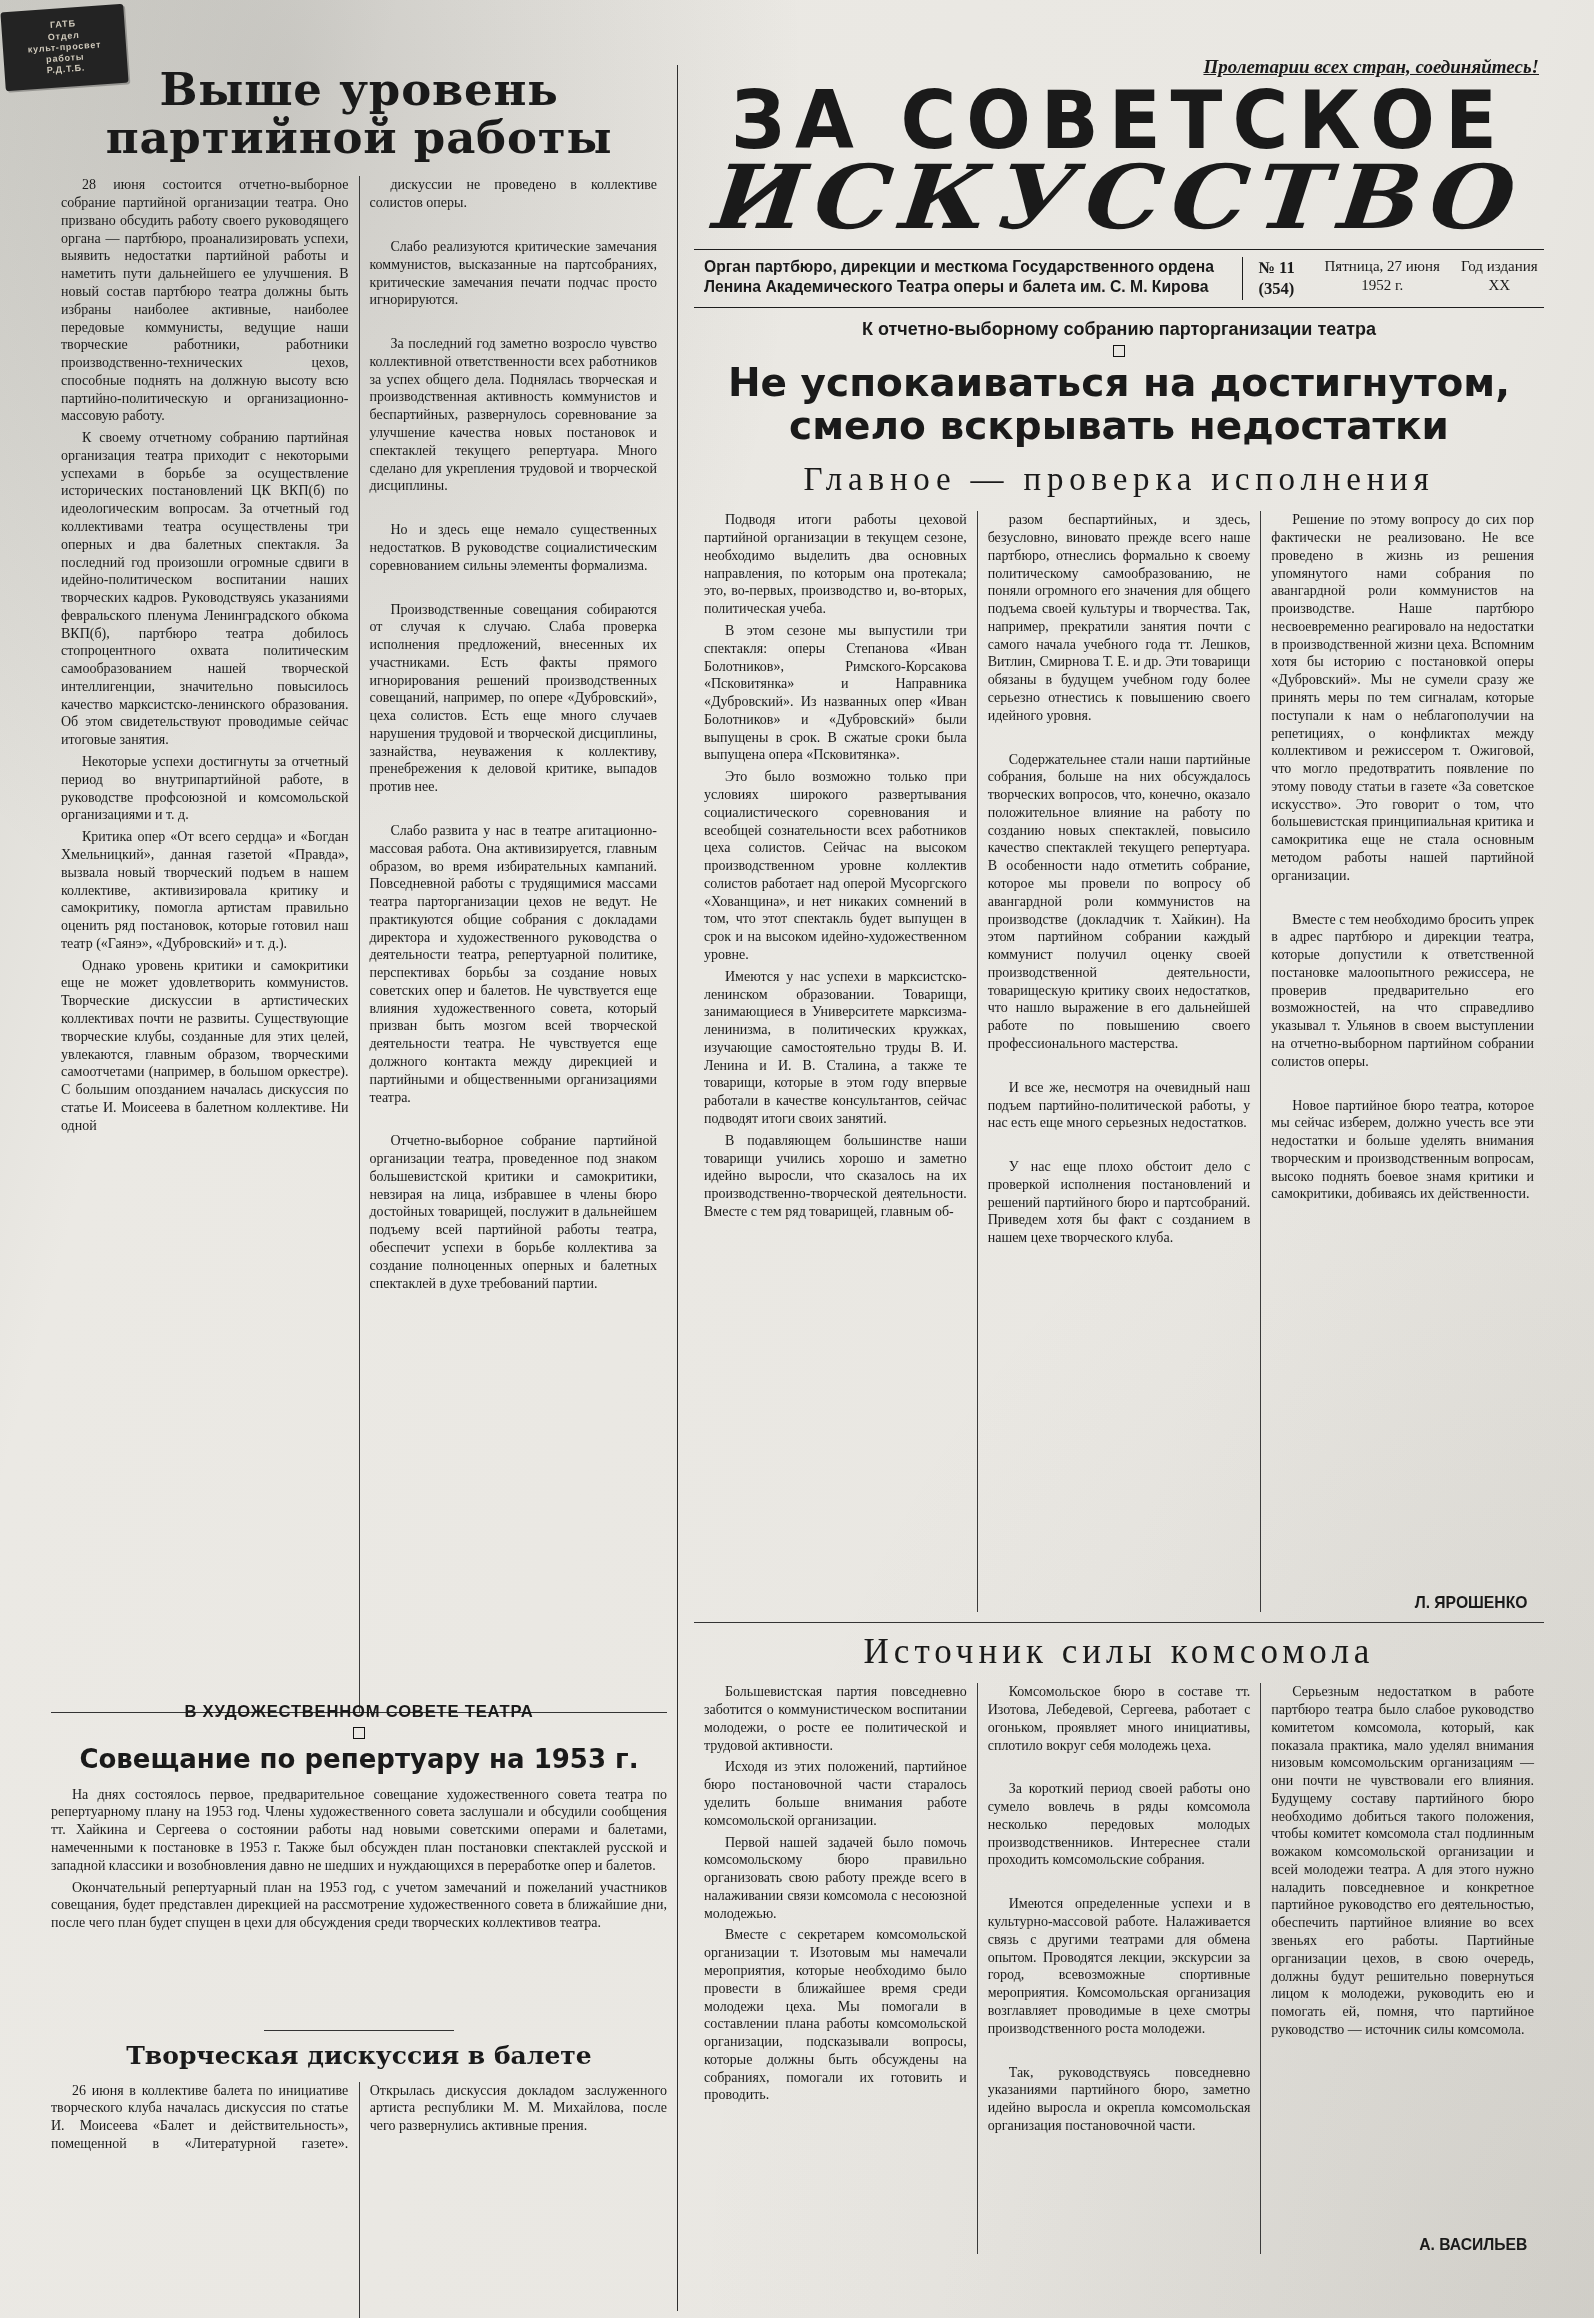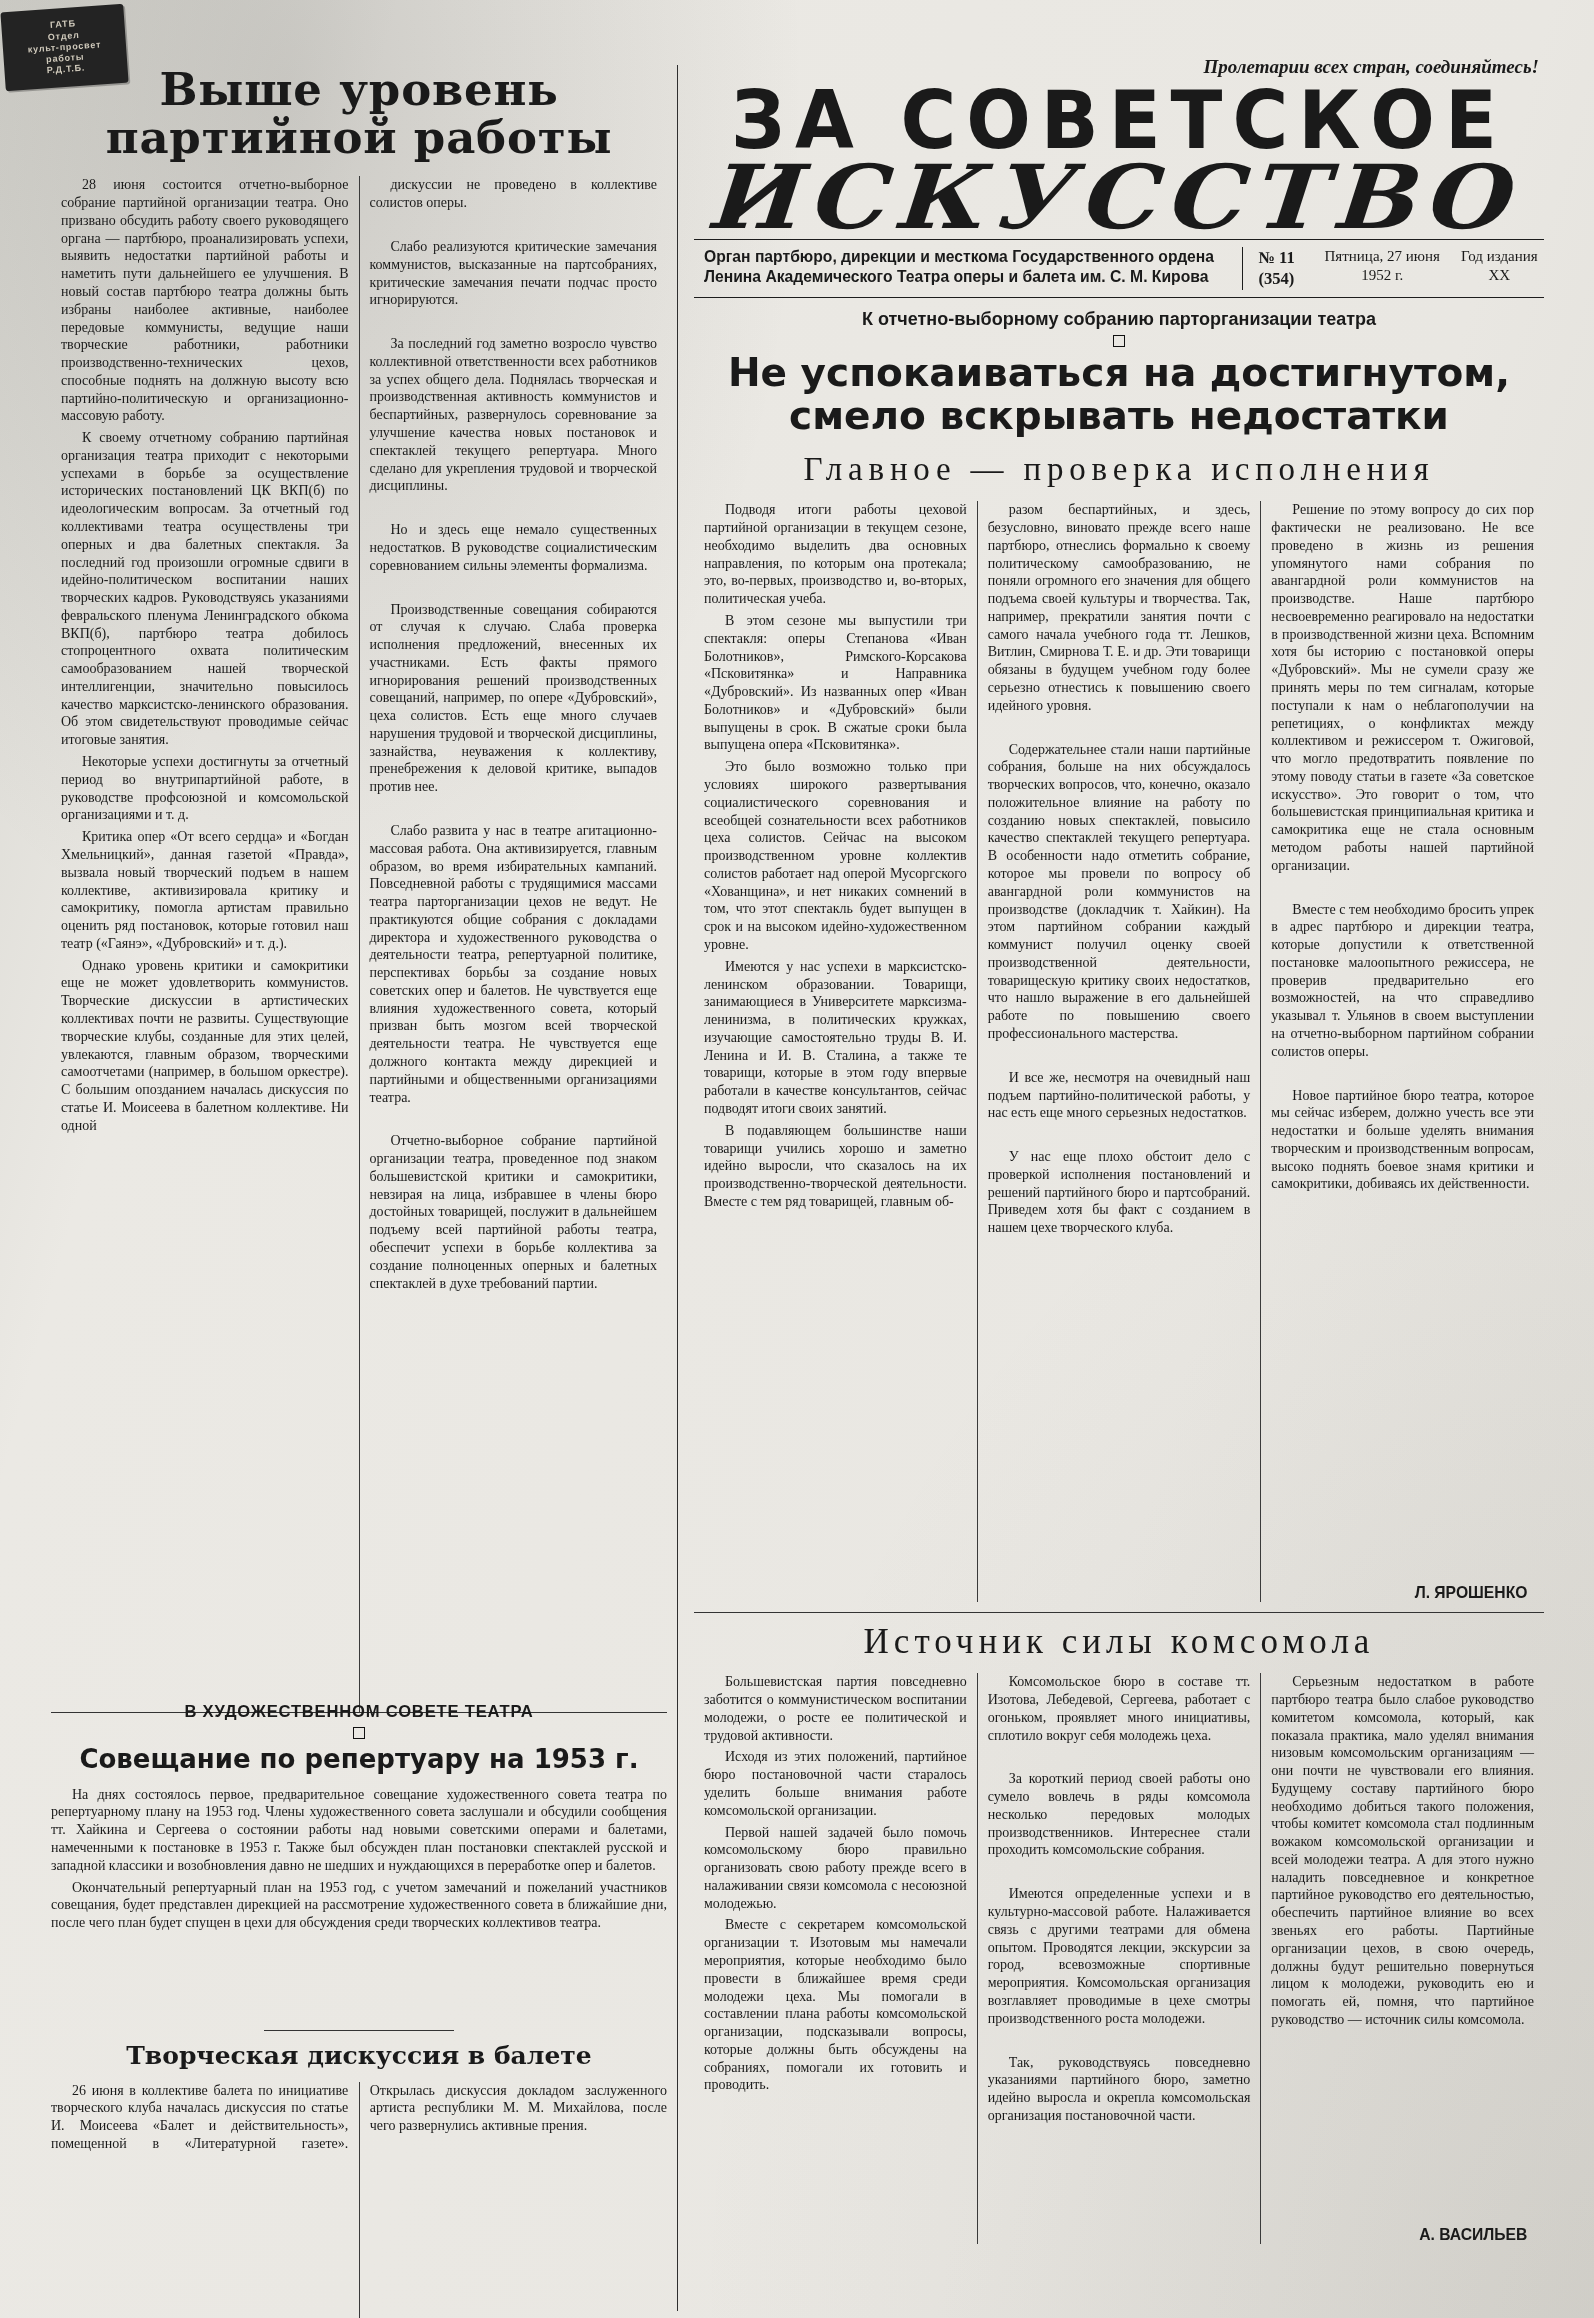--- a/index.html
+++ b/index.html
@@ -49,30 +49,30 @@
   .ac-title{font:700 26px "DejaVu Sans",sans-serif;text-align:center;margin:3.3px 0 0;}
   .ac-body{margin-top:11.6px;height:209px;overflow:hidden;}
   .ballet{position:absolute;left:51px;top:2030px;width:616px;}
   .short-rule{width:190px;border-top:0.8px solid #333;margin:0 auto 10px;}
   .ballet-title{font:700 25px "DejaVu Serif",serif;text-align:center;margin:0;}
   .ballet-body{margin-top:11.6px;column-count:2;column-gap:21.5px;column-rule:0.8px solid #3a3a3a;height:248px;overflow:hidden;}
   
   .main-divider{position:absolute;left:677px;top:65px;height:2246px;width:0.8px;background:#2f2f2f;}
   
   .right-region{position:absolute;left:694px;top:56px;width:850px;}
-  .slogan{font:700 19px "Liberation Serif",serif;font-style:italic;text-align:right;padding-right:5px;margin:0;}
+  .slogan{font:700 19px "Liberation Serif",serif;font-style:italic;text-align:right;padding-right:5px;margin:0;text-decoration:underline;}
   .mast1{
     font:700 76px/1 "DejaVu Sans",sans-serif;letter-spacing:10px;text-align:center;
     transform:scaleY(1.05);margin:5px 0 0;white-space:nowrap;
   }
   .mast2{
     font:900 88px/0.95 "DejaVu Serif",serif;font-style:italic;text-align:center;
     transform:skewX(-6deg) scaleX(1.1);letter-spacing:8.3px;margin:-3.3px 0 0;white-space:nowrap;
   }
-  .mast-bar{display:flex;border-top:1.7px solid #1d1d1d;border-bottom:1.7px solid #1d1d1d;margin-top:0;padding:6.6px 0;gap:16px;}
+  .mast-bar{display:flex;border-top:1.7px solid #1d1d1d;border-bottom:1.7px solid #1d1d1d;margin-top:10px;padding:6.6px 0;gap:16px;}
   .organ{flex:1.7;font:700 15.7px/1.3 "Liberation Sans",sans-serif;padding:0 10px;}
   .issue{flex:1;border-left:0.8px solid #1d1d1d;text-align:center;font:15px/1.3 "Liberation Serif",serif;
          display:flex;flex-direction:row;gap:1.7px;justify-content:center;}
   .issue-no{font-weight:700;font-size:16.6px;}
   .kicker-row{margin-top:11.6px;text-align:center;}
   .kicker{font:700 18px "Liberation Sans",sans-serif;margin:0;}
   .headline{font:700 39px/1.1 "DejaVu Sans",sans-serif;text-align:center;margin:1.7px 0 0;}
   .subhead{font:400 33px "Liberation Serif",serif;letter-spacing:5.8px;text-align:center;margin:13.2px 0 0;white-space:nowrap;}
   .main-cols{display:flex;margin-top:13.2px;height:1101px;overflow:hidden;}
   .komsomol{border-top:0.8px solid #333;margin-top:10px;padding-top:8.3px;}

